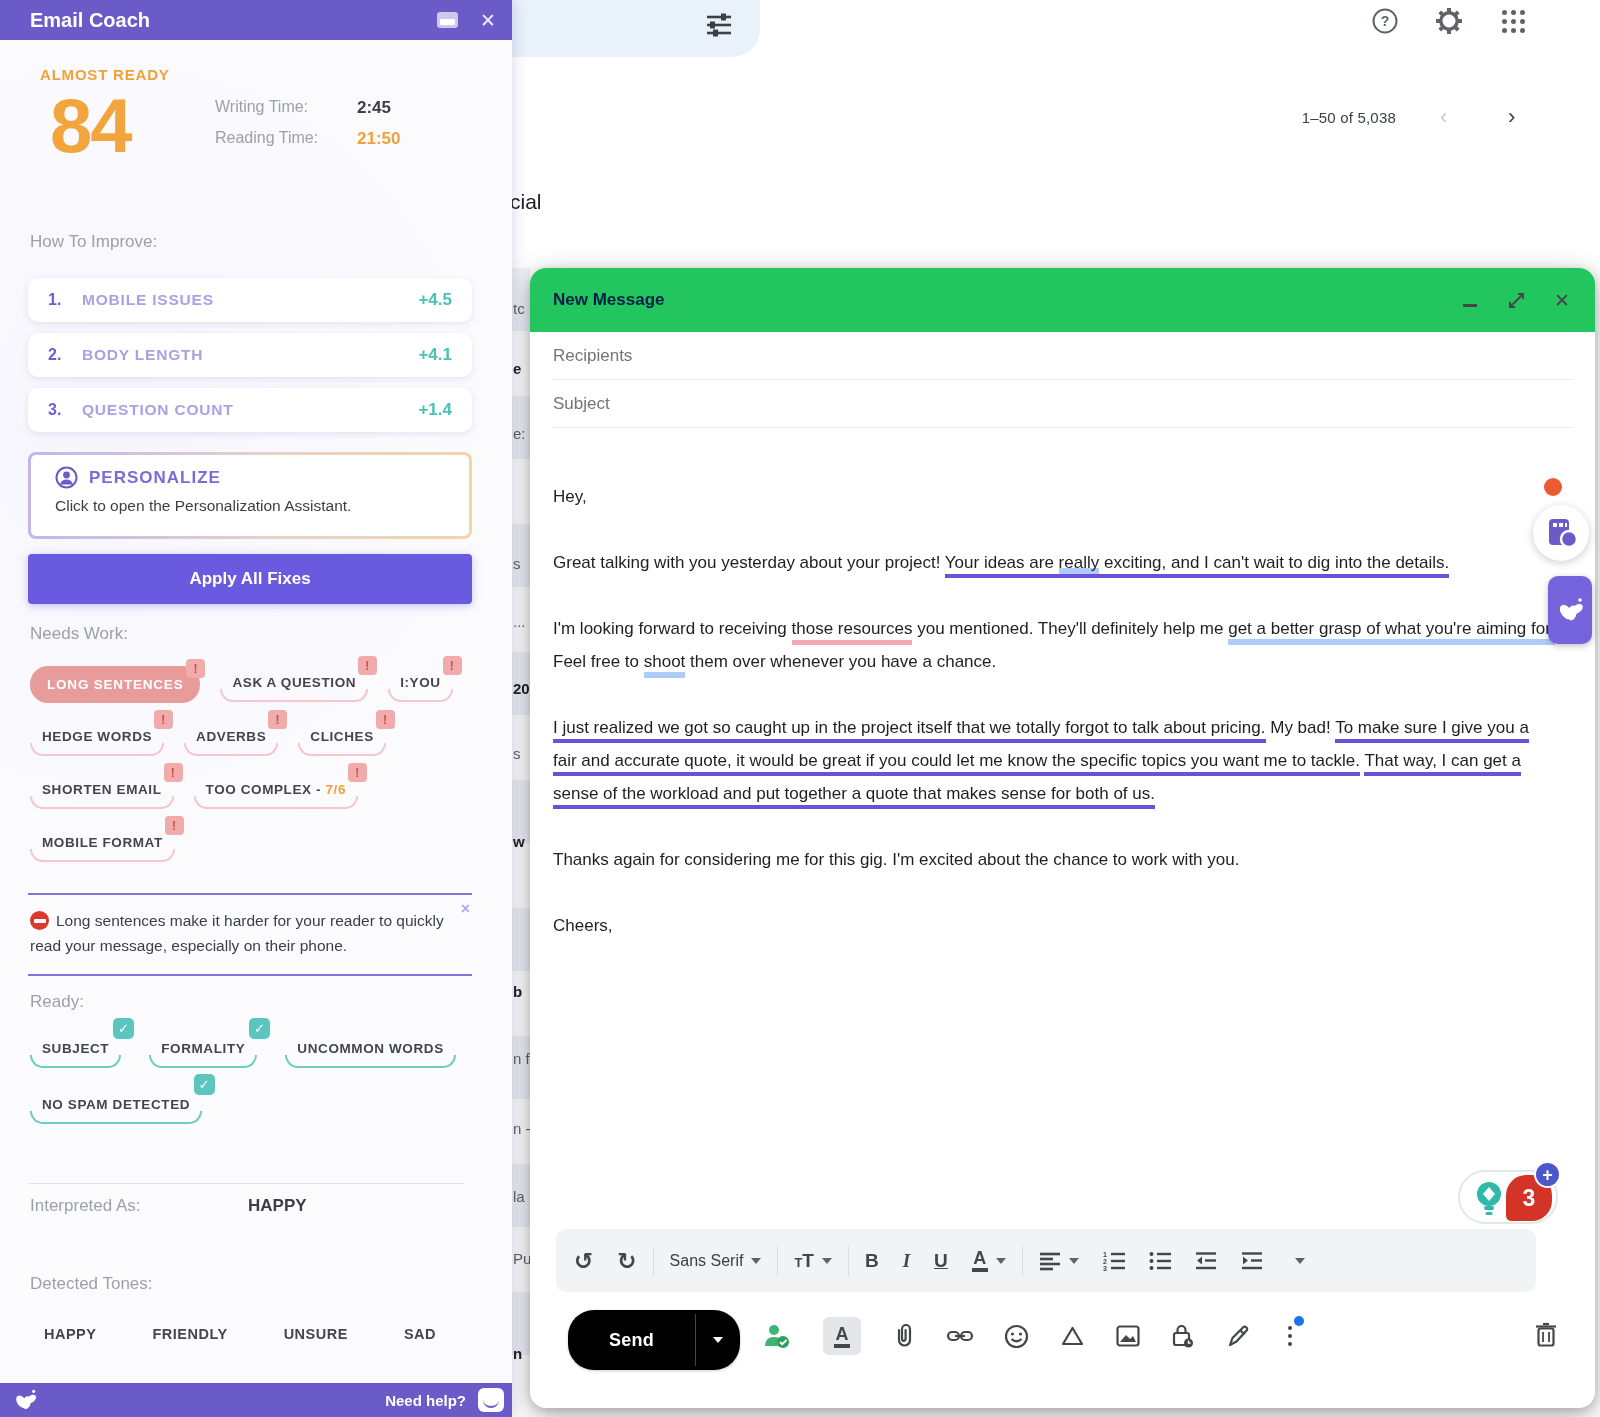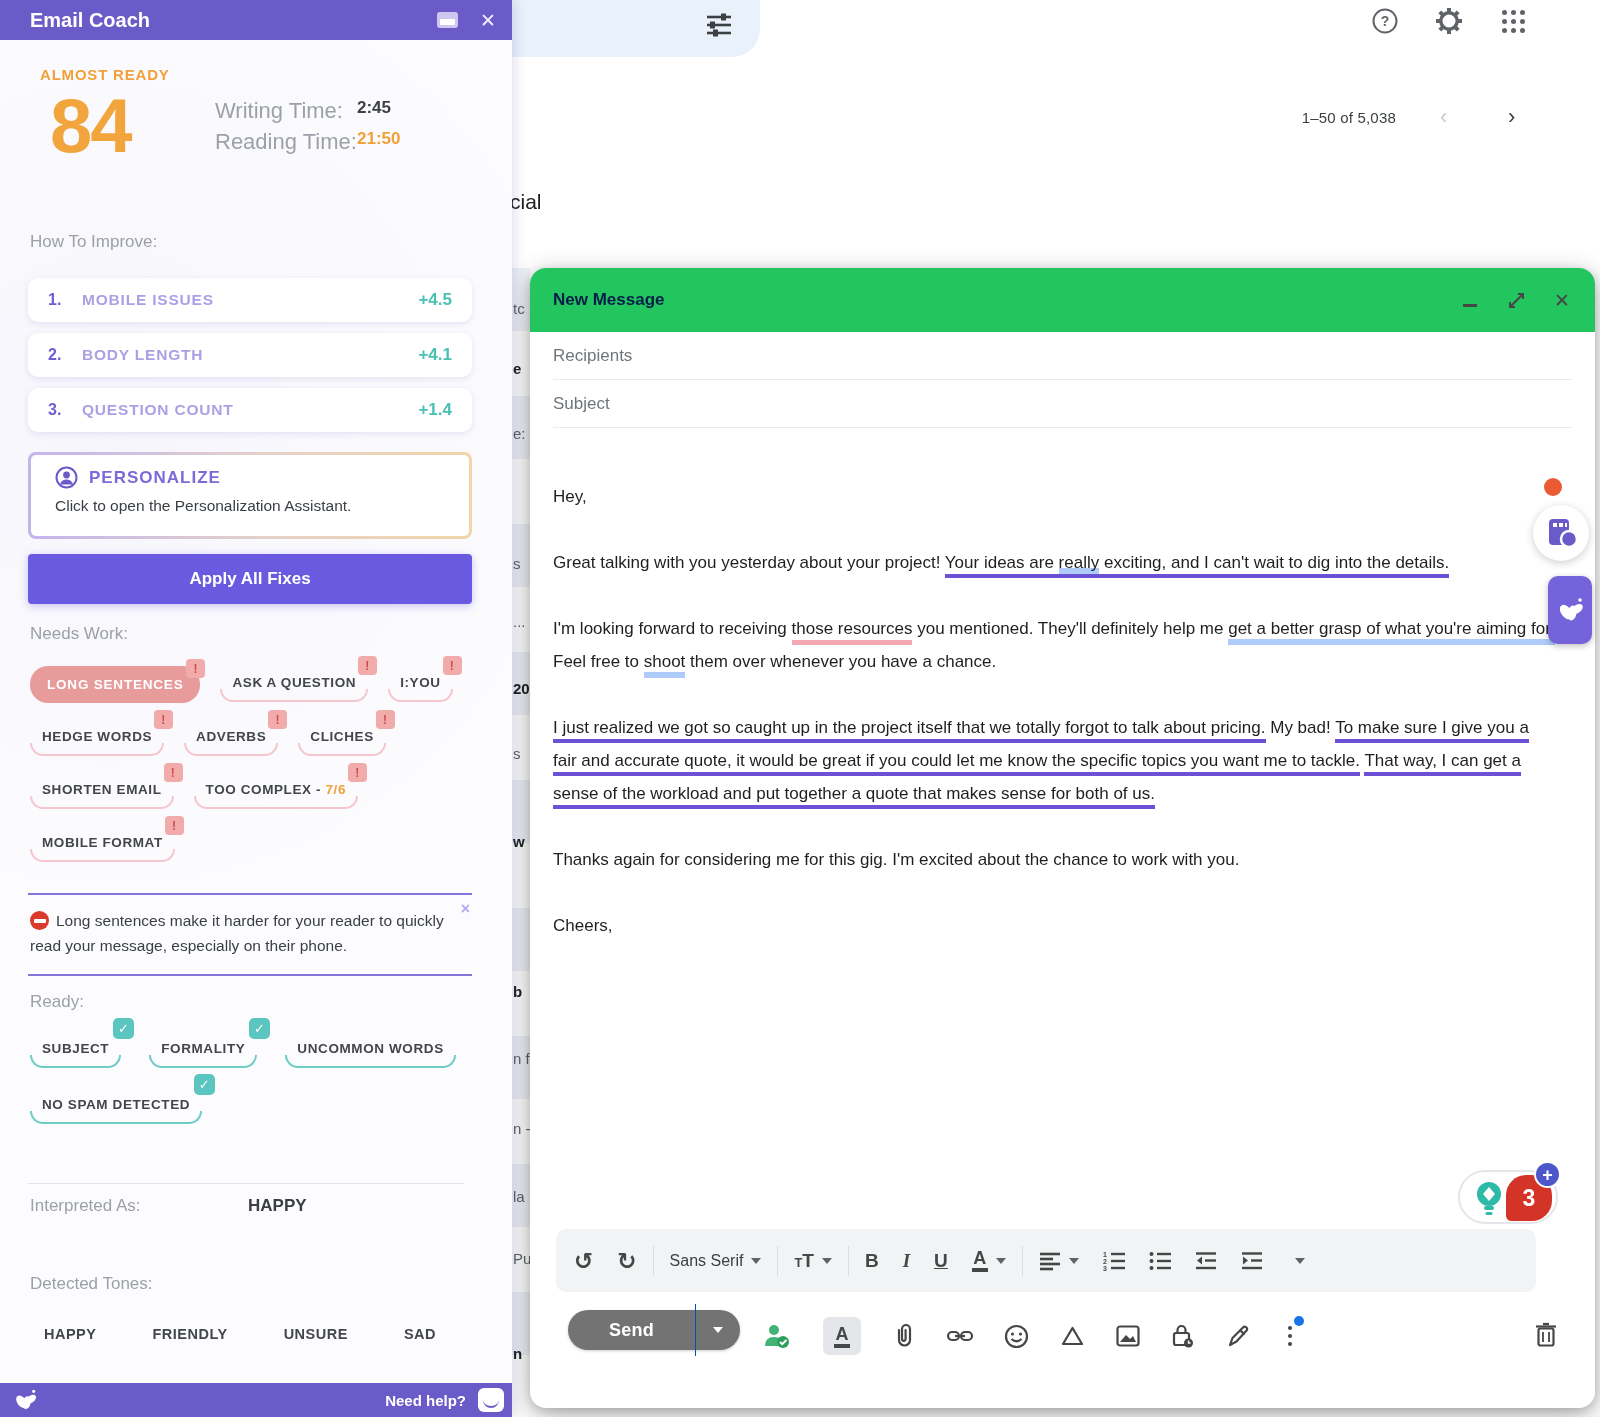--- a/index.html
+++ b/index.html
@@ -72,21 +72,21 @@
     border-top:6px solid #5F6368; margin-left:8px; }
   .font-label { font-size:16px; color:#3C4043; }
   .tt { font-weight:700; color:#444746; }
   .tt .t1 { font-size:13px; } .tt .t2 { font-size:19px; }
   .fmt-b { font-size:19px; font-weight:800; }
   .fmt-i { font-size:19px; font-weight:700; font-style:italic; font-family:"Liberation Serif",serif; }
   .fmt-u { font-size:19px; font-weight:700; text-decoration:underline; }
   .fmt-a { font-size:18px; font-weight:700; line-height:1; display:flex; flex-direction:column; align-items:center; }
   .fmt-a i { display:block; width:16px; height:4px; background:#444746; margin-top:1px; }
 
-  .send-btn { position:absolute; left:38px; top:1042px; height:40px; width:172px; background:#737373;
+  .send-btn { position:absolute; left:38px; top:1042px; height:60px; width:172px; background:#000000;
     border-radius:26px; display:flex; align-items:center; color:#fff; cursor:pointer;
     box-shadow:0 1px 3px rgba(0,0,0,.2); }
   .send-main { flex:1; text-align:center; font-size:18px; font-weight:600; letter-spacing:.2px; }
   .send-sep { width:1px; height:52px; background:#0B4EB2; }
   .send-arrow { width:44px; display:flex; align-items:center; justify-content:center; }
   .send-arrow .caret { border-top-color:#fff; margin-left:0; }
   .attach-row { position:absolute; left:232px; top:1042px; height:52px; display:flex; align-items:center; gap:31px; }
   .ai { display:flex; align-items:center; justify-content:center; cursor:pointer; position:relative; }
   .a-box { width:38px; height:38px; background:#E4E6E9; border-radius:6px; }
   .dots-v { display:flex; flex-direction:column; gap:4px; padding:2px 6px; }
@@ -102,21 +102,21 @@
     display:flex; align-items:center; padding:0 16px 0 30px; }
   .coach-title { flex:1; color:#fff; font-size:20px; font-weight:700; }
   .win-restore { width:21px; height:16px; background:#CFC7F0; border-radius:3px; position:relative; cursor:pointer; margin-right:22px; }
   .win-restore::after { content:""; position:absolute; left:3px; right:3px; bottom:3px; height:6px; background:#fff; border-radius:1px; }
   .coach-x { color:#EFEBFB; font-size:19px; font-weight:700; cursor:pointer; }
 
   .score-status { position:absolute; left:40px; top:66px; font-size:15px; font-weight:800;
     letter-spacing:.8px; color:#F0A13A; }
   .score-num { position:absolute; left:50px; top:88px; font-size:76px; line-height:1; font-weight:600;
     color:#F2A53C; letter-spacing:-2px; }
-  .t-label { position:absolute; font-size:22px; color:#9CA1A8; }
+  .t-label { position:absolute; font-size:16px; color:#9CA1A8; }
   .t-value { position:absolute; font-size:17px; font-weight:700; }
   .improve-heading, .sec-heading { position:absolute; font-size:17px; color:#9CA1A8; }
 
   #improve-list { position:absolute; left:28px; top:278px; width:444px; }
   .improve-row { height:44px; margin-bottom:11px; background:#fff; border-radius:10px;
     display:flex; align-items:center; padding:0 20px; box-shadow:0 2px 6px rgba(100,90,180,.14); cursor:pointer; }
   .rank { width:34px; font-size:16px; font-weight:700; color:#6F5ED2; }
   .imp-label { flex:1; font-size:15.5px; font-weight:700; color:#AC9FE4; letter-spacing:.8px; }
   .imp-value { font-size:17px; font-weight:700; color:#49C2B3; }
 

